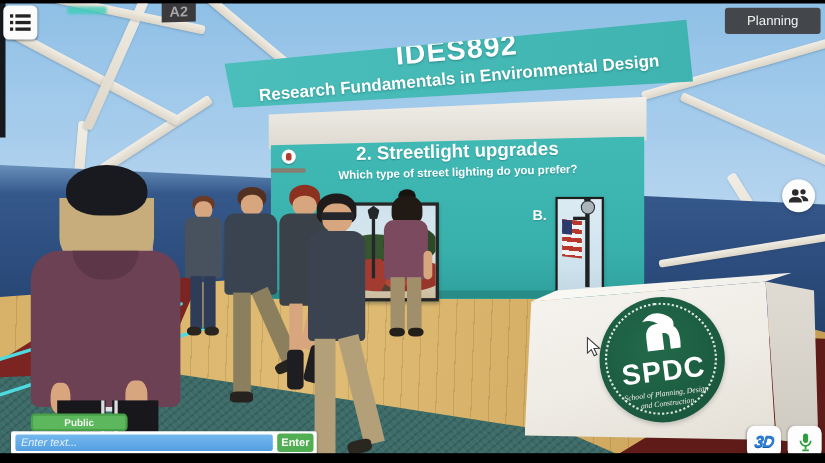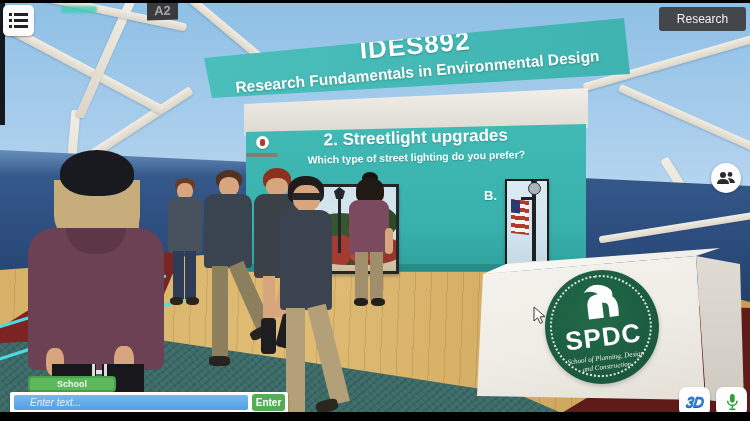--- a/index.html
+++ b/index.html
@@ -118,21 +118,21 @@
         color:#f2f2f2;font-size:12px;display:flex;align-items:center;justify-content:center;z-index:60;}
   #people-button{left:711px;top:163px;width:30px;height:30px;background:#fdfdfd;border-radius:50%;
         box-shadow:0 1px 3px rgba(20,40,60,.4);z-index:60;display:flex;align-items:center;justify-content:center;}
   #chat-channel{left:28px;top:376px;width:88px;height:16px;background:#5db75d;border:2px solid #48a048;
         border-radius:4px;box-sizing:border-box;color:#eef7ee;font-size:9px;font-weight:bold;
         display:flex;align-items:center;justify-content:center;z-index:70;}
   #chat-tray{left:10px;top:392px;width:278px;height:21px;background:#fdfdfd;border-radius:2px;
         box-shadow:0 1px 2px rgba(0,0,0,.4);z-index:70;}
   #chat-input{left:4px;top:3px;width:234px;height:15px;border:none;outline:none;border-radius:2px;
         background:linear-gradient(180deg,#74b9ee,#539fe2);color:#f2f8fd;font-size:10px;
-        font-style:italic;padding:0 16px;box-sizing:border-box;font-family:"Liberation Sans",sans-serif;}
+        font-style:italic;padding:0 5px;box-sizing:border-box;font-family:"Liberation Sans",sans-serif;}
   #chat-input::placeholder{color:#e6f1fb;font-style:italic;}
   #chat-send{left:242px;top:2px;width:33px;height:17px;background:#52ae52;border-radius:3px;
         color:#fff;font-size:10px;font-weight:bold;display:flex;align-items:center;justify-content:center;}
   #view3d-button{left:679px;top:387px;width:31px;height:29px;background:#fdfdfd;border-radius:7px;
         box-shadow:0 1px 2px rgba(0,0,0,.35);z-index:70;display:flex;align-items:center;justify-content:center;}
   #view3d-label{color:#2f7fd6;font-weight:bold;font-size:15px;font-style:italic;letter-spacing:-1px;
         text-shadow:0 1px 0 #1b5ea6;transform:skewX(-6deg);}
   #mic-button{left:716px;top:387px;width:31px;height:29px;background:#fdfdfd;border-radius:7px;
         box-shadow:0 1px 2px rgba(0,0,0,.35);z-index:70;display:flex;align-items:center;justify-content:center;}
   #cursor{left:533px;top:306px;width:13px;height:19px;z-index:75;}
@@ -314,32 +314,32 @@
       <rect x="0" y="7" width="3" height="3" fill="#222"></rect>
         <rect x="5" y="7" width="14" height="3" fill="#222"></rect>
       <rect x="0" y="13" width="3" height="3" fill="#222"></rect>
         <rect x="5" y="13" width="14" height="3" fill="#222"></rect>
     </svg>
   </div>
 
   <div class="abs" id="a2-sign">A2</div>
   <div class="abs" id="distant-name-tag"></div>
 
-  <div class="abs" id="openworld-button">Research</div>
+  <div class="abs" id="openworld-button">Planning</div>
 
   <div class="abs" id="people-button">
     <svg width="18" height="14" viewBox="0 0 18 14">
       <circle cx="6" cy="4" r="3" fill="#2b2b2b"></circle>
         <path d="M0 13 Q0 8 6 8 Q12 8 12 13 Z" fill="#2b2b2b"></path>
       <circle cx="13" cy="3.4" r="2.4" fill="#2b2b2b"></circle>
         <path d="M10.5 7.6 Q13 6.6 15 7.8 Q18 9.4 18 12 L13 12 Q13 9 10.5 7.6 Z" fill="#2b2b2b"></path>
     </svg>
   </div>
 
-  <div class="abs" id="chat-channel">School</div>
+  <div class="abs" id="chat-channel">Public</div>
   <div class="abs" id="chat-tray">
     <input class="abs" id="chat-input" placeholder="Enter text..." style="">
     <div class="abs" id="chat-send">Enter</div>
   </div>
 
   <div class="abs" id="view3d-button">
     <span id="view3d-label">3D</span>
   </div>
   <div class="abs" id="mic-button">
     <svg width="16" height="20" viewBox="0 0 24 26">

